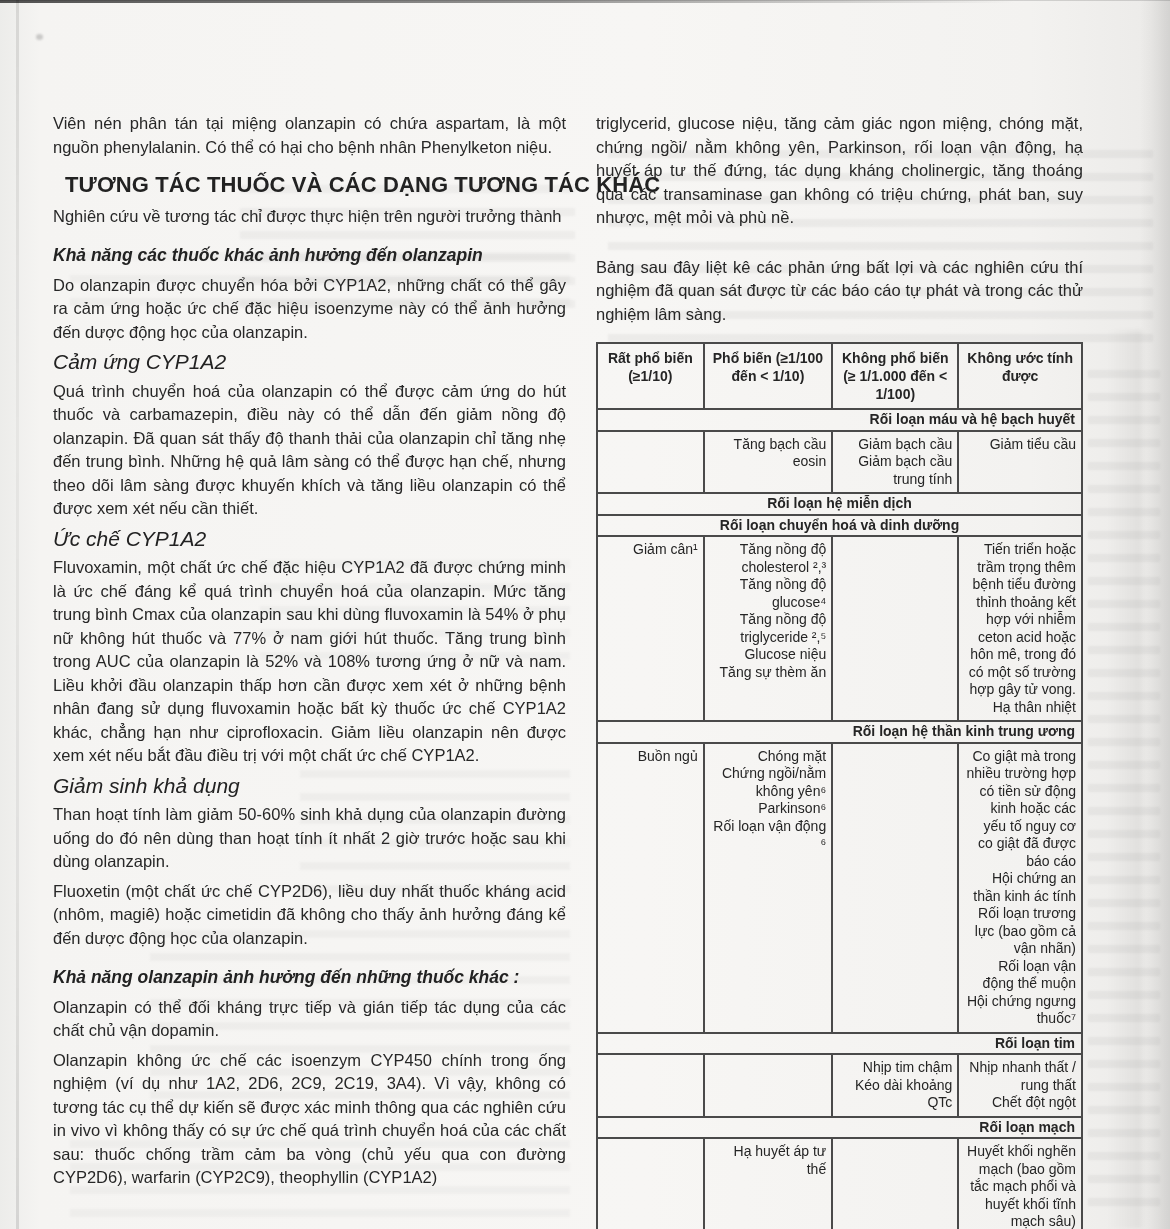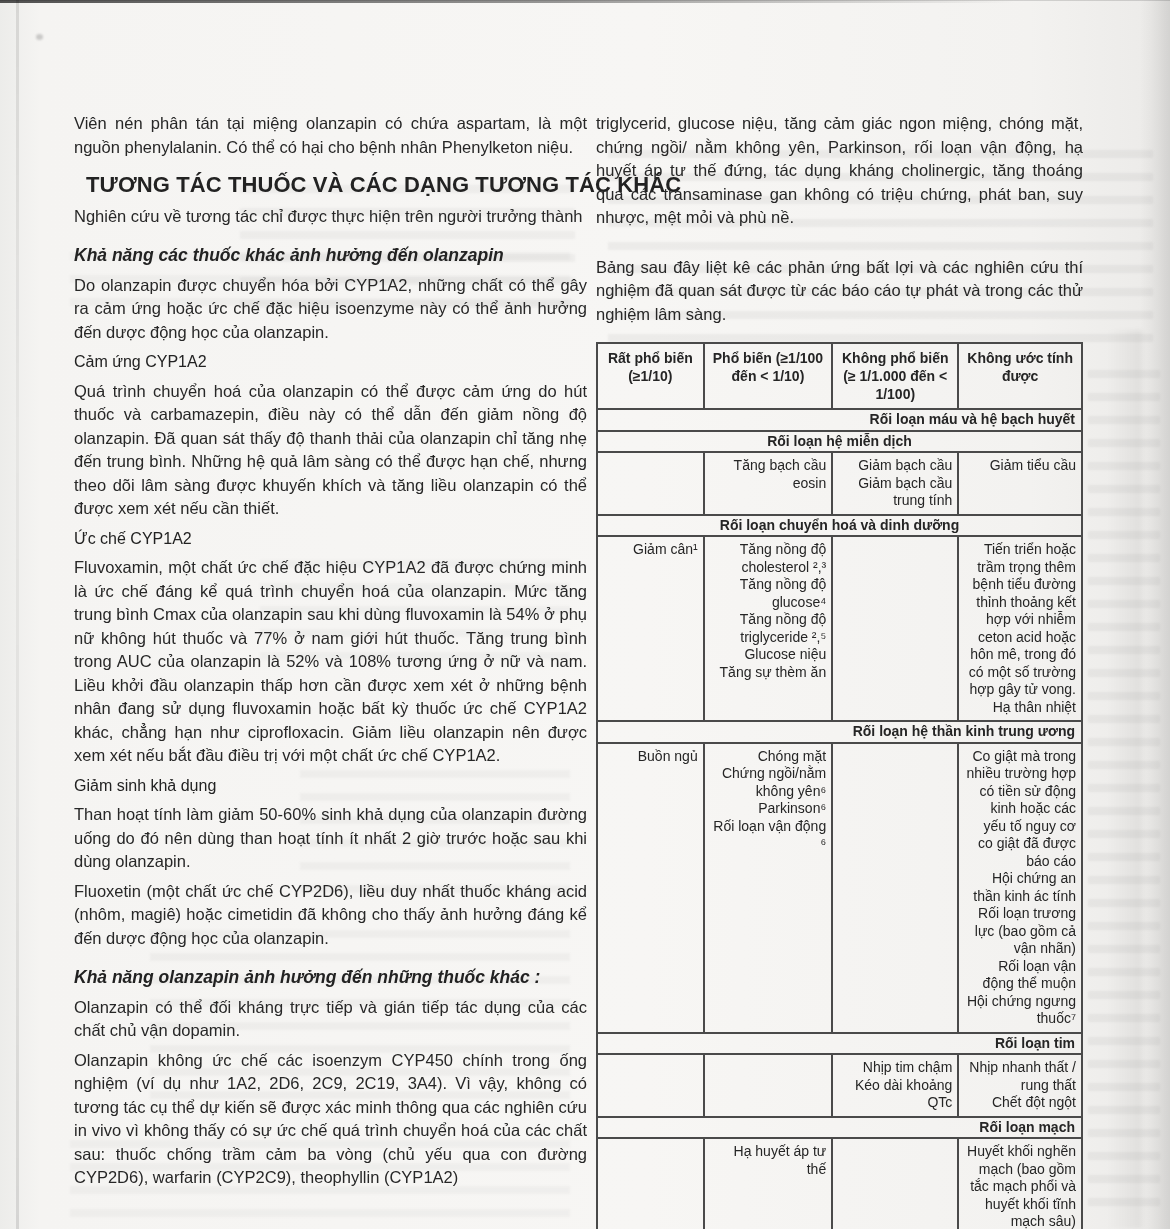--- a/index.html
+++ b/index.html
@@ -26,26 +26,26 @@
     background:rgba(90,90,90,.28);filter:blur(1px);}
   .right-shade{position:absolute;top:0;right:0;width:30px;height:100%;
     background:linear-gradient(270deg, rgba(0,0,0,.10), rgba(0,0,0,.03) 60%, transparent);}
   .right-fold{position:absolute;top:330px;right:28px;width:50px;height:899px;
     background:linear-gradient(270deg, rgba(0,0,0,.05), transparent 70%);filter:blur(2px);}
   
   .bleed{position:absolute;pointer-events:none;opacity:.55;filter:blur(1.3px);
     background:repeating-linear-gradient(180deg, rgba(128,128,128,.17) 0 8px, rgba(128,128,128,0) 8px 23px);}
   
   .col{position:absolute;top:112px;text-align:justify;font-size:16.5px;line-height:23.5px;color:#272727;}
-  .col-left{left:74px;width:513px;}
+  .col-left{left:53px;width:513px;}
   .col-right{left:596px;width:487px;}
   .col p{margin:0 0 6px 0;}
   .h-main{font-size:22px;font-weight:700;font-style:normal;margin:14px 0 8px 12px;white-space:nowrap;letter-spacing:.1px;color:#222;}
   .h-bi{font-size:17.5px;font-weight:700;font-style:italic;margin:16px 0 6px 0;text-align:left;color:#222;}
-  .h-i{font-size:16px;font-weight:400;margin:4px 0 6px 0;text-align:left;color:#222;}
+  .h-i{font-size:21px;font-weight:400;font-style:italic;margin:4px 0 6px 0;text-align:left;color:#222;}
   .gap-top{margin-top:26px !important;}
   
   table.adv{border-collapse:collapse;width:100%;margin-top:16px;table-layout:fixed;
     font-size:14px;line-height:17.5px;color:#252525;}
   table.adv, table.adv th, table.adv td{border:2px solid #4a4a4a;}
   table.adv th{font-weight:700;text-align:center;vertical-align:top;padding:5px 3px;line-height:18px;}
   table.adv td{vertical-align:top;padding:4px 5px 4px 7px;white-space:pre-line;text-align:right;}
   table.adv td.sect{font-weight:700;padding:1px 6px;white-space:normal;}
   table.adv td.sect.c{text-align:center;}
 </style>
@@ -104,30 +104,30 @@
           <th>Rất phổ biến (≥1/10)</th>
           <th>Phổ biến (≥1/100 đến &lt; 1/10)</th>
           <th>Không phổ biến (≥ 1/1.000 đến &lt; 1/100)</th>
           <th>Không ước tính được</th>
         </tr>
 
         <tr>
           <td class="sect" colspan="4">Rối loạn máu và hệ bạch huyết</td>
         </tr>
         <tr>
-          <td class="sect c" colspan="4">Rối loạn hệ miễn dịch</td>
-        </tr>
-
-        <tr>
           <td></td>
           <td>Tăng bạch cầu
 eosin</td>
           <td>Giảm bạch cầu
 Giảm bạch cầu trung tính</td>
           <td>Giảm tiểu cầu</td>
+        </tr>
+
+        <tr>
+          <td class="sect c" colspan="4">Rối loạn hệ miễn dịch</td>
         </tr>
 
         <tr>
           <td class="sect c" colspan="4">Rối loạn chuyển hoá và dinh dưỡng</td>
         </tr>
         <tr>
           <td>Giảm cân¹</td>
           <td>Tăng nồng độ cholesterol ²,³
 Tăng nồng độ glucose⁴
 Tăng nồng độ triglyceride ²,⁵

